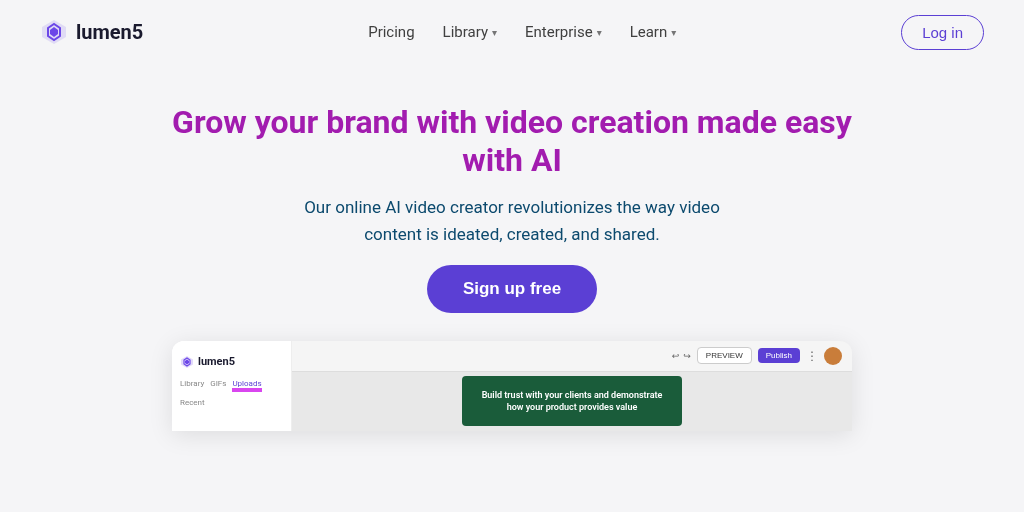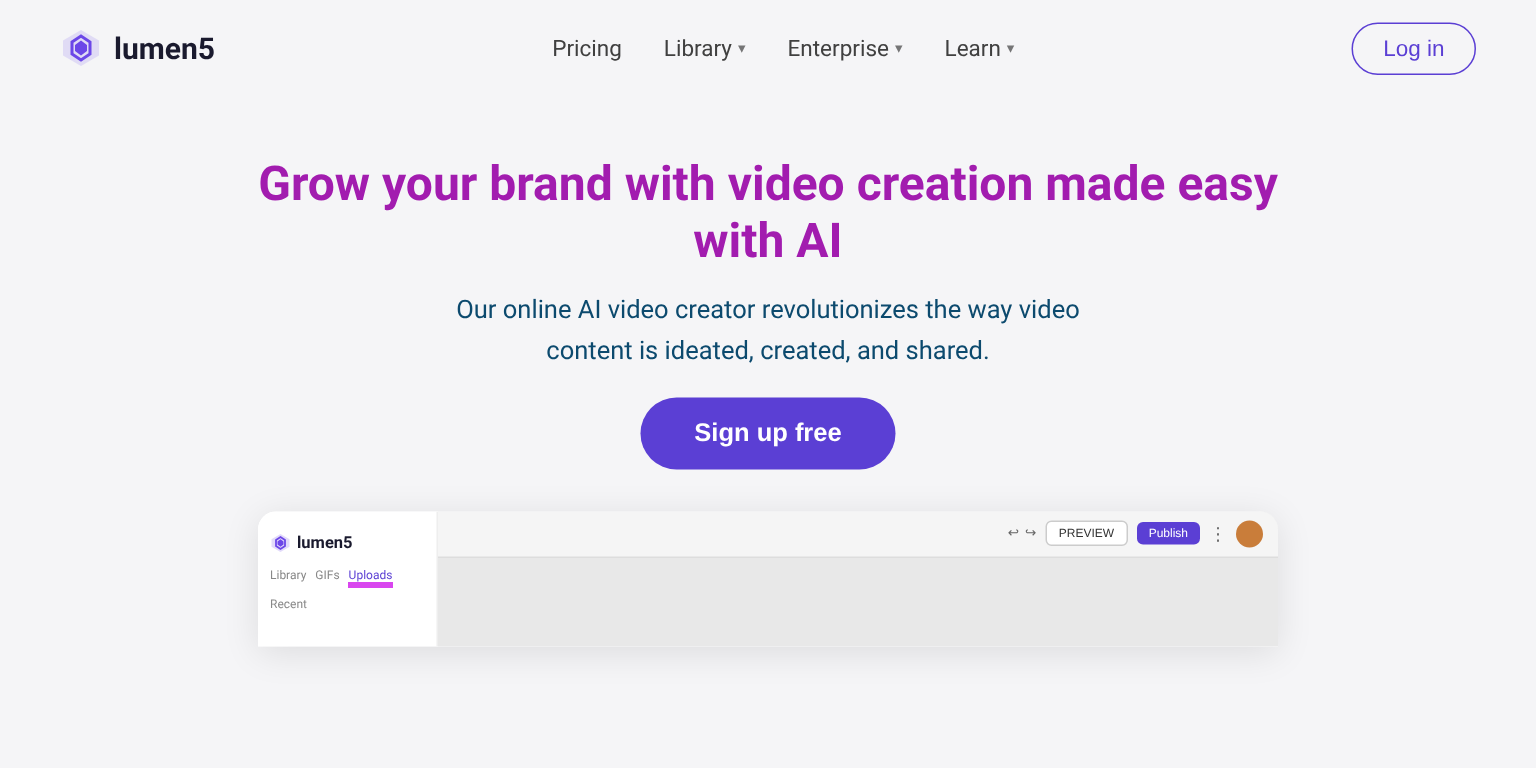--- a/index.html
+++ b/index.html
@@ -331,15 +331,20 @@
     <div class="app-toolbar">
       <div class="app-toolbar-undo">
         <span class="app-toolbar-icon">↩</span>
         <span class="app-toolbar-icon">↪</span>
       </div>
       <button class="app-toolbar-btn preview">PREVIEW</button>
       <button class="app-toolbar-btn publish">Publish</button>
       <span class="app-toolbar-dots">⋮</span>
       <div class="app-toolbar-avatar"></div>
     </div>
+    <div class="app-canvas">
+      <div class="app-video-card">
+        <span class="app-video-text">Build trust with your clients and demonstrate how your product provides value</span>
+      </div>
+    </div>
   </div>
 
 </div>
 
 </body></html>

